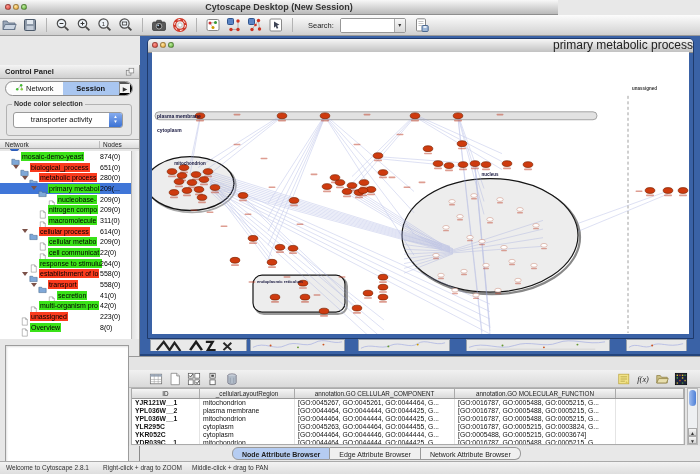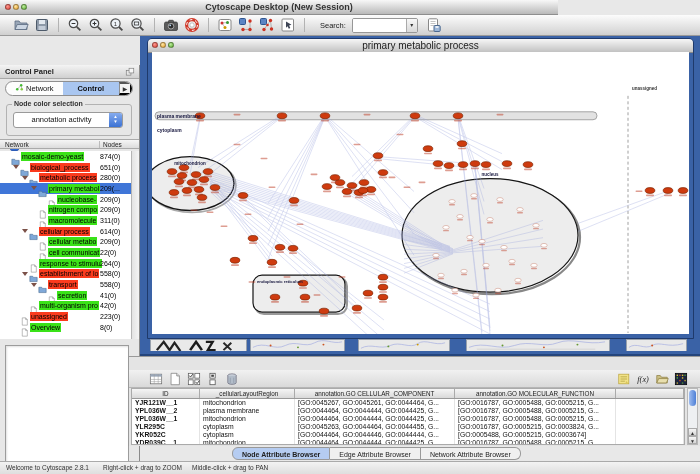--- a/index.html
+++ b/index.html
@@ -10,21 +10,21 @@
     background:linear-gradient(#f8f8f8,#d2d2d2 60%,#b9b9b9);border-bottom:1px solid #8e8e8e;}
   .light{position:absolute;top:4px;width:6px;height:6px;border-radius:50%;border:0.5px solid rgba(0,0,0,.35);padding:0;}
   .light.r{left:5px;background:radial-gradient(circle at 35% 30%,#ff9a90,#e0443a);}
   .light.y{left:13px;background:radial-gradient(circle at 35% 30%,#ffe9a8,#eba32e);}
   .light.g{left:21px;background:radial-gradient(circle at 35% 30%,#c0f0a0,#5fae33);}
   .win-title{position:absolute;left:0;right:0;top:0;line-height:14px;text-align:center;
     font-size:9px;font-weight:bold;color:#333;}
   
   .toolbar{position:absolute;left:0;top:15px;width:700px;height:21px;box-sizing:border-box;
     background:linear-gradient(#fcfcfc,#dedede 70%,#cfcfcf);border-bottom:1px solid #999;
-    display:flex;align-items:center;padding-left:12px;gap:3px;}
+    display:flex;align-items:center;padding-left:0;gap:3px;}
   .tbtn{width:18px;height:18px;background:none;border:none;padding:1px;cursor:pointer;}
   .tbtn svg{width:16px;height:16px;display:block;}
   .tsep{width:1px;height:14px;background:#b3b3b3;margin:0 4px;}
   .search-label{font-size:7.5px;color:#222;margin:0 3px 0 8px;}
   .search-box{width:64px;height:13px;background:#fff;border:1px solid #979797;border-radius:2px;
     display:flex;overflow:hidden;}
   .search-box input{border:none;outline:none;width:49px;font-size:7px;padding:0 2px;font-family:"Liberation Sans",sans-serif;}
   .search-drop{width:13px;border-left:1px solid #aaa;background:linear-gradient(#f7f7f7,#d8d8d8);
     font-size:6px;line-height:11px;text-align:center;color:#333;border-right:none;border-top:none;border-bottom:none;padding:0;}
   
@@ -75,22 +75,22 @@
   .desktop{position:absolute;left:140px;top:36px;width:560px;height:320px;background:#3a62a6;
     overflow:hidden;border-bottom:2px solid #24457c;box-sizing:border-box;}
   .frag{position:absolute;top:303px;height:12px;background:#e9e9e9;border:1px solid #97a0ac;border-bottom:none;box-sizing:border-box;}
   .frag svg{width:100%;height:100%;display:block;}
   .iframe{position:absolute;left:7px;top:2px;width:547px;height:301px;background:#3a62a6;
     border:1px solid #1f3a6b;border-radius:5px 5px 0 0;box-sizing:border-box;}
   .if-titlebar{position:relative;height:13px;background:linear-gradient(#f6f6f6,#c2c2c2);
     border-bottom:1px solid #8a8a8a;border-radius:4px 4px 0 0;}
   .if-titlebar .light{top:3px;}
   .if-titlebar .r{left:4px;} .if-titlebar .y{left:12px;} .if-titlebar .g{left:20px;}
-  .if-title{position:absolute;left:0;right:0;top:0;line-height:13px;text-align:center;
-    font-size:10px;color:#222;}
+  .if-title{position:absolute;left:0;right:0;top:0;line-height:13px;text-align:right;
+    font-size:12px;color:#222;}
   .canvas{position:absolute;left:4px;right:4px;top:13px;bottom:4px;background:#fff;overflow:hidden;}
   .canvas svg{width:100%;height:100%;display:block;}
   
   .data-panel{position:absolute;left:128px;top:356px;width:572px;height:90px;background:#e4e4e4;
     border-left:1px solid #999;border-top:1px solid #999;box-sizing:border-box;}
   .dp-toolbar{position:absolute;left:0;top:13px;width:100%;height:18px;
     background:linear-gradient(#f1f1f1,#d9d9d9);border-bottom:1px solid #b5b5b5;box-sizing:border-box;}
   .dp-ico{position:absolute;top:2px;width:14px;height:14px;background:none;border:none;padding:0;cursor:pointer;}
   .dp-ico svg{width:14px;height:14px;display:block;}
   .dtable{position:absolute;left:2px;top:31px;width:554px;height:57px;background:#fff;
@@ -262,28 +262,28 @@
         <span class="tabicon"><svg viewBox="0 0 16 16" class="">
               <line x1="4" y1="11" x2="11" y2="4" stroke="#888" stroke-width="1"></line>
               <line x1="11" y1="4" x2="12" y2="11" stroke="#888" stroke-width="1"></line>
               <circle cx="4" cy="11" r="2.2" fill="#44bb33"></circle>
               <circle cx="11" cy="4" r="2.2" fill="#44bb33"></circle>
               <circle cx="12" cy="11" r="2.2" fill="#88cc44"></circle>
             </svg></span>
         <span>Network</span>
       </div>
       <div class="cp-tab active">
-        <span>Control</span>
+        <span>Session</span>
       </div>
       <button class="cp-tab-arrow">▶</button>
     </div>
     <div class="groupbox">
       <span class="gb-title">Node color selection</span>
       <div class="combo">
-        <span class="combo-text">annotation activity</span>
+        <span class="combo-text">transporter activity</span>
         <button class="combo-step">▲<br>▼</button>
       </div>
     </div>
     <div class="checkbox-row">
       <button class="cbx">✓</button>
       <span class="cbx-label">Select nodes</span>
     </div>
     <div class="tree-head">
       <span class="c1">Network</span>
       <span class="c2">Nodes</span>

